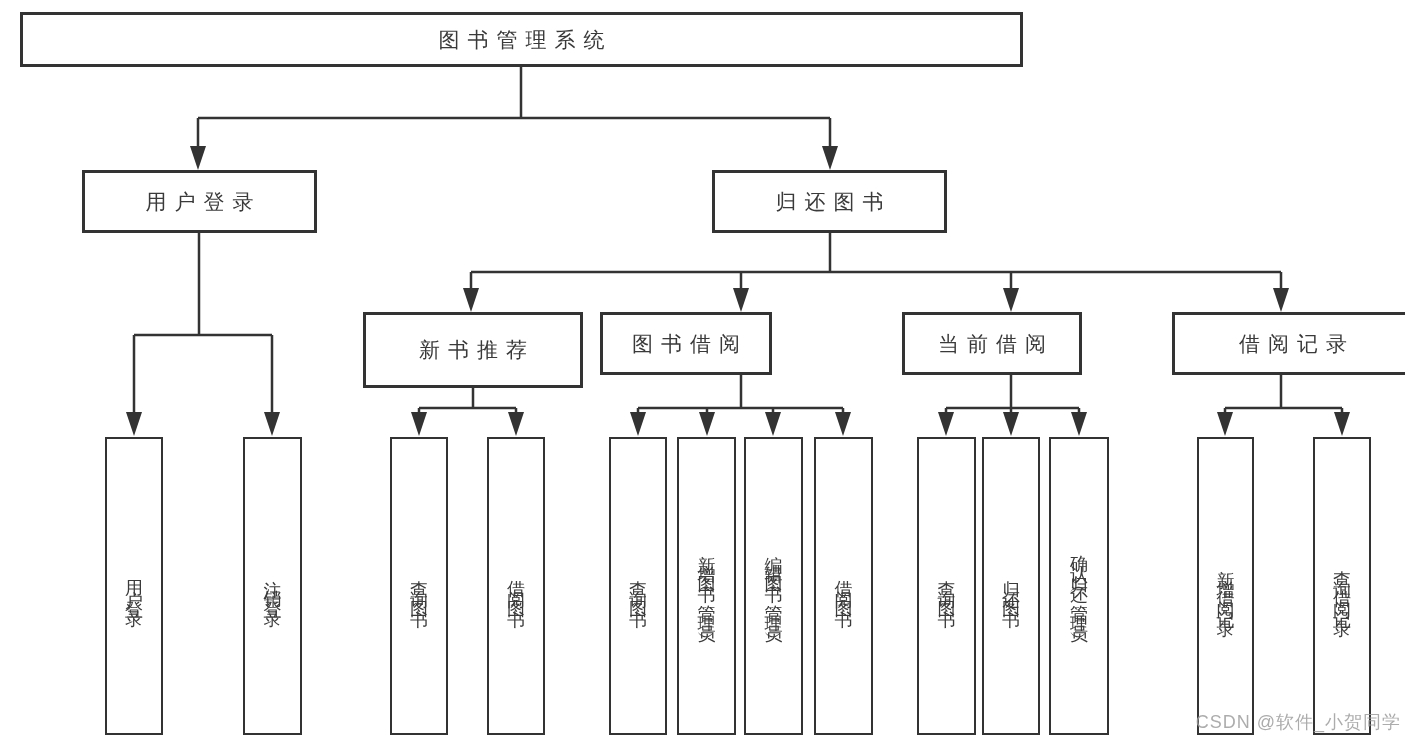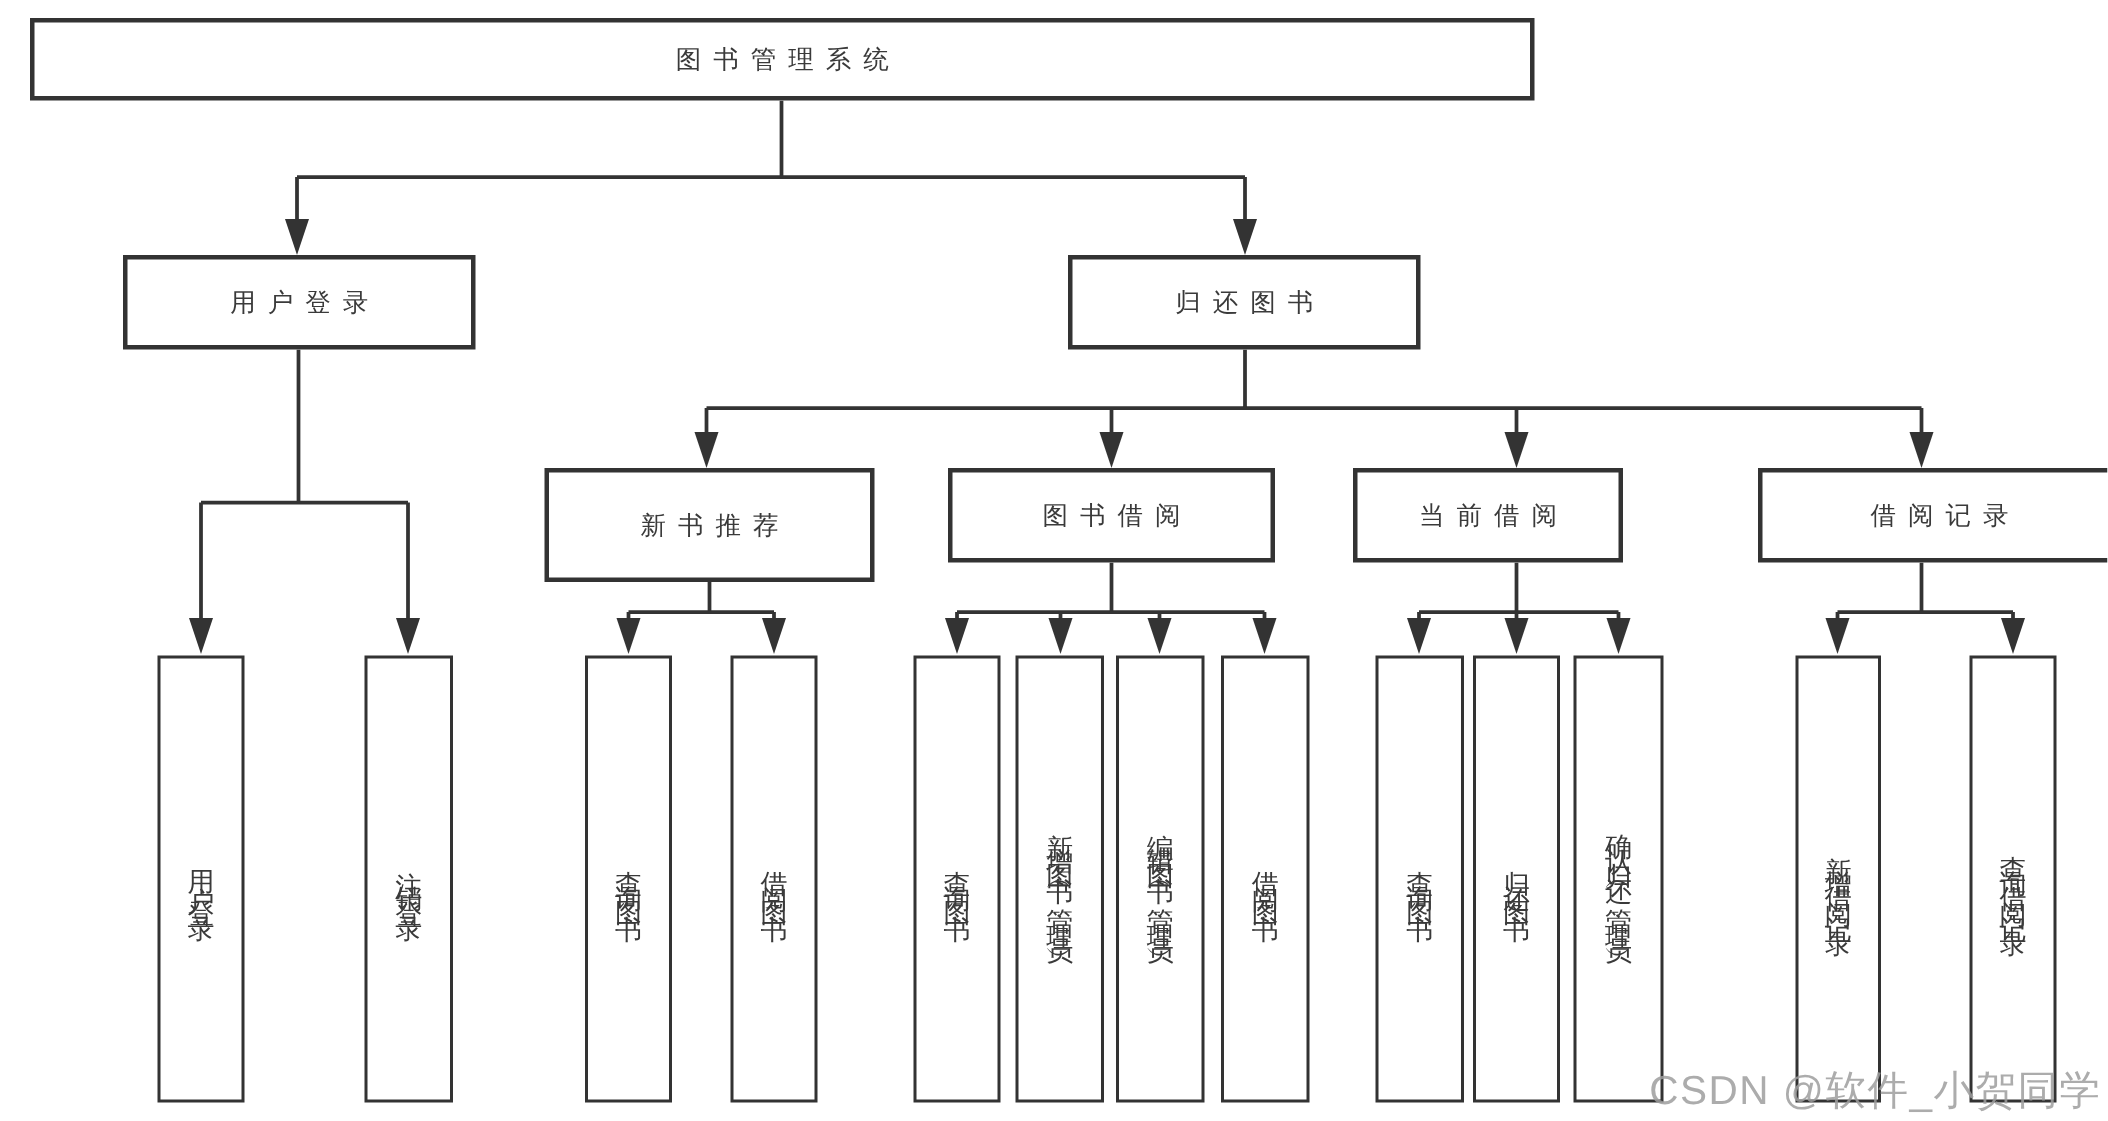--- a/index.html
+++ b/index.html
@@ -21,41 +21,41 @@
   .box {
     position: absolute;
     box-sizing: border-box;
     background: var(--box-fill, #ffffff);
     border: 3px solid var(--box-border, #333333);
     display: flex;
     align-items: center;
     justify-content: center;
   }
   .h-box .label {
-    font-size: 17px;
+    font-size: 21px;
     letter-spacing: 8px;
     text-indent: 8px;
     white-space: nowrap;
     color: var(--text, #3a3a3a);
   }
   .v-box { border-width: 2.5px; }
   .v-box .label {
     writing-mode: vertical-rl;
     text-orientation: mixed;
     font-size: 18px;
     line-height: 1;
     letter-spacing: 10px;
     color: var(--text, #3a3a3a);
     white-space: nowrap;
   }
   .watermark {
     position: absolute;
     right: 4px;
-    bottom: 2px;
-    font-size: 27px;
+    bottom: 13px;
+    font-size: 18px;
     letter-spacing: 1px;
     color: var(--watermark, #9e9e9e);
     opacity: 0.85;
     white-space: nowrap;
     pointer-events: none;
   }
 </style>
 </head>
 <body>
 
@@ -99,21 +99,21 @@
   <div class="box h-box" style="left:82px;top:170px;width:235px;height:63px">
     <span class="label">用户登录</span>
   </div>
   <div class="box h-box" style="left:712px;top:170px;width:235px;height:63px">
     <span class="label">归还图书</span>
   </div>
 
   <div class="box h-box" style="left:363px;top:312px;width:220px;height:76px">
     <span class="label">新书推荐</span>
   </div>
-  <div class="box h-box" style="left:632px;top:312px;width:218px;height:63px">
+  <div class="box h-box" style="left:600px;top:312px;width:172px;height:63px">
     <span class="label">图书借阅</span>
   </div>
   <div class="box h-box" style="left:902px;top:312px;width:180px;height:63px">
     <span class="label">当前借阅</span>
   </div>
   <div class="box h-box" style="left:1172px;top:312px;width:242px;height:63px">
     <span class="label">借阅记录</span>
   </div>
 
   <div class="box v-box" style="left:105px;top:437px;width:58px;height:298px">

